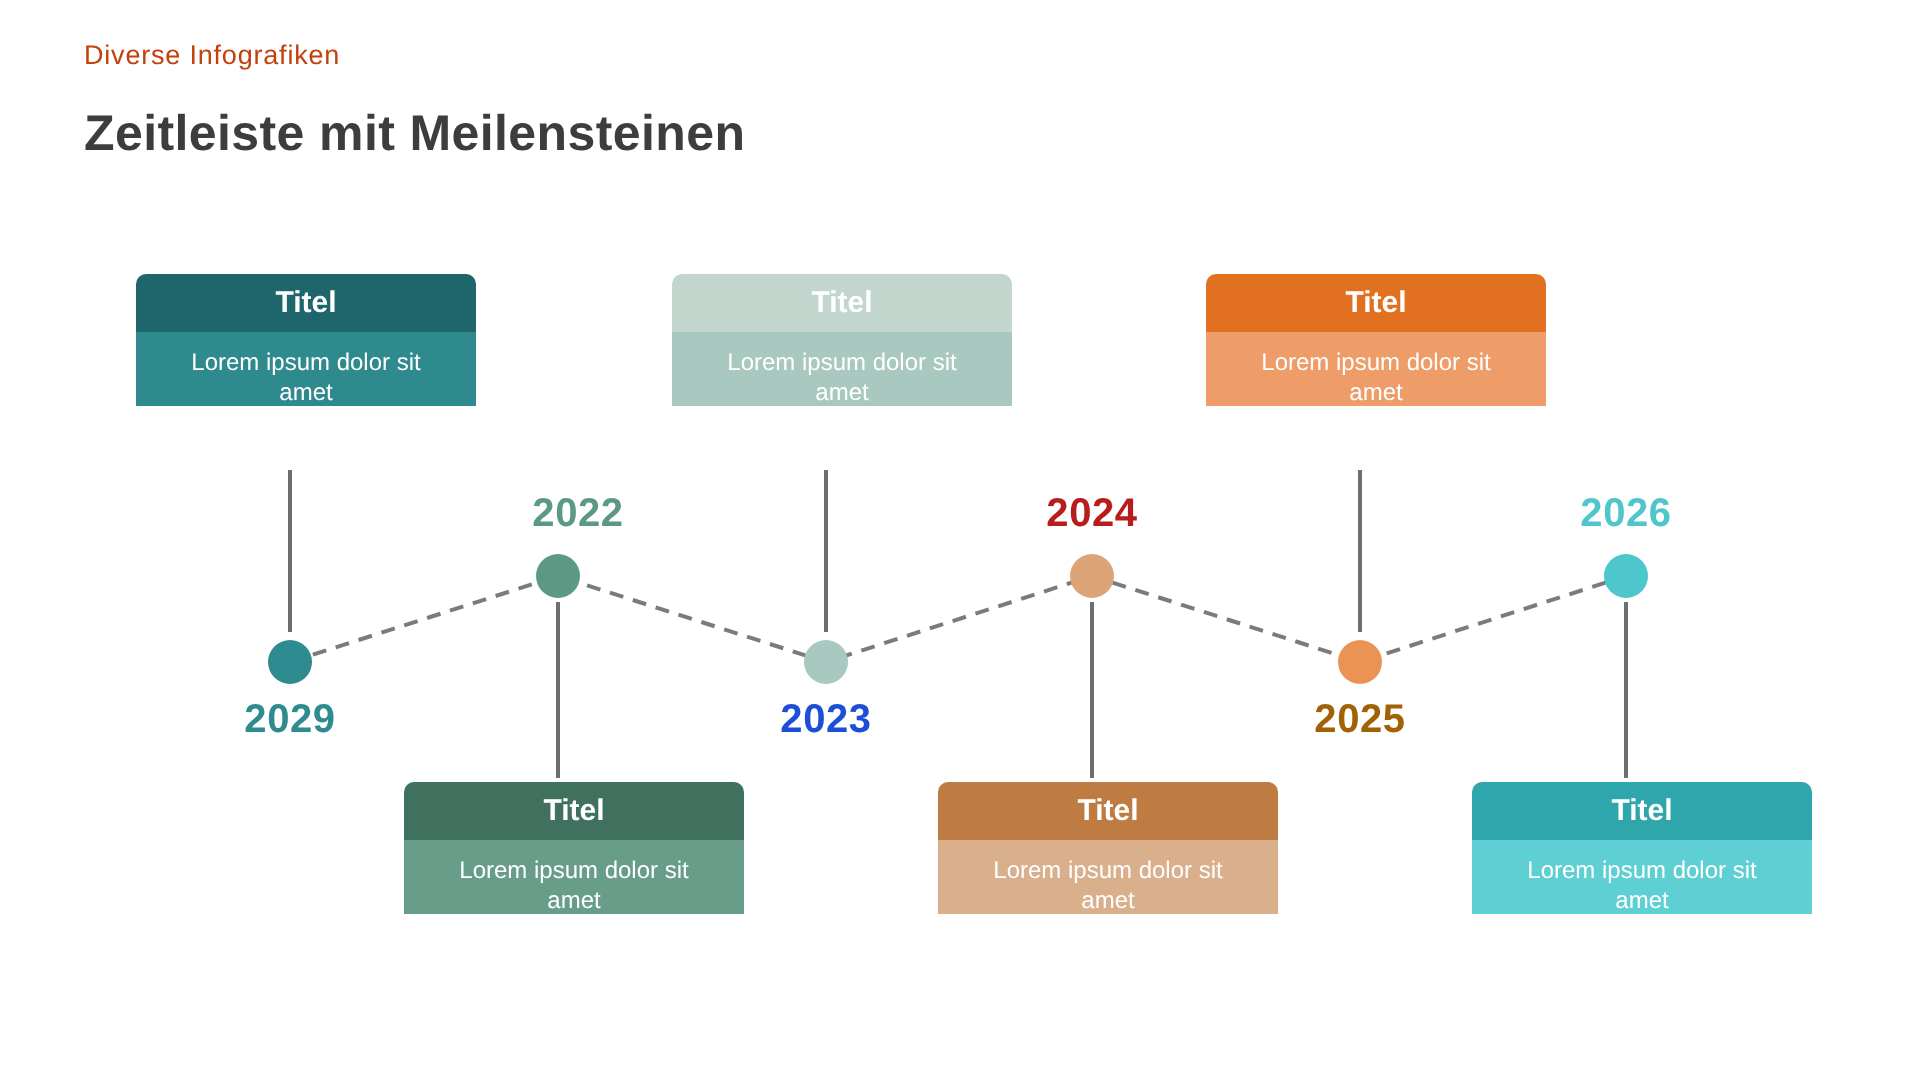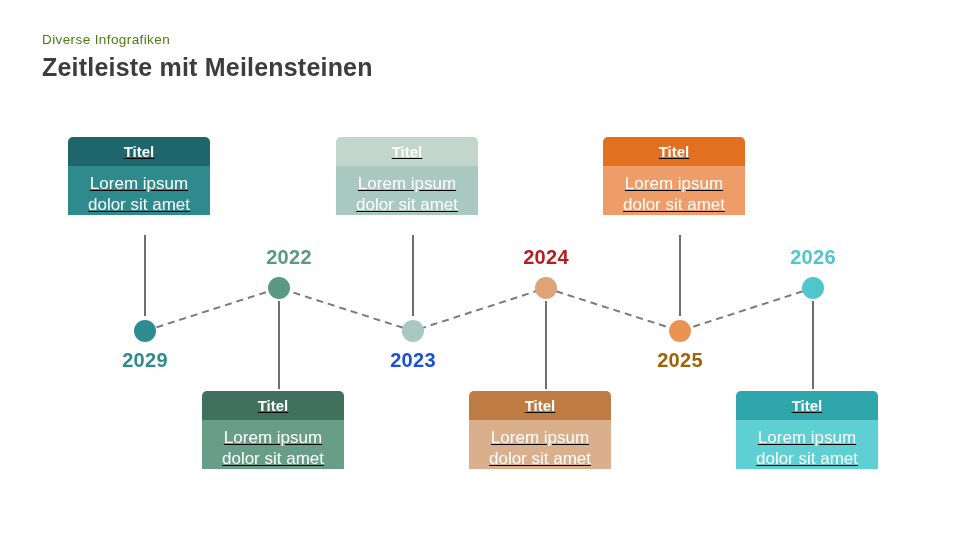--- a/index.html
+++ b/index.html
@@ -1,25 +1,25 @@
 <!DOCTYPE html>
 <html><head>
 <meta charset="utf-8">
 <style>
   html,body{margin:0;padding:0;}
   body{font-family:"Liberation Sans", sans-serif; background:#e8e8e8;}
   .slide{position:relative;width:960px;height:540px;background:#ffffff;overflow:hidden;}
-  .eyebrow{position:absolute;left:42px;top:32px;font-size:13.5px;color:#4d7c0f;letter-spacing:.4px;}
+  .eyebrow{position:absolute;left:42px;top:20px;font-size:13.5px;color:#c2410c;letter-spacing:.4px;}
   .title{position:absolute;left:42px;top:53px;margin:0;font-size:25px;font-weight:bold;color:#3d3d3d;letter-spacing:.2px;}
   .timeline-svg{position:absolute;left:0;top:0;}
-  .card{position:absolute;width:142px;height:97px;border-radius:5px 5px 20px 20px;overflow:hidden;text-align:center;text-decoration:underline;}
+  .card{position:absolute;width:170px;height:97px;border-radius:5px 5px 20px 20px;overflow:hidden;text-align:center;}
   .card.pos-top{top:137px;}
   .card.pos-bottom{top:391px;}
   .card-header{height:29px;line-height:29px;font-size:15px;font-weight:bold;color:#ffffff;}
-  .card-body{padding:8px 14px 0 14px;font-size:17px;line-height:1.22;color:#ffffff;}
+  .card-body{padding:8px 14px 0 14px;font-size:12px;line-height:1.22;color:#ffffff;}
   .year-label{position:absolute;width:80px;text-align:center;font-size:20px;font-weight:bold;letter-spacing:.3px;}
   .year-label.pos-above{top:246px;}
   .year-label.pos-below{top:349px;}
 </style>
 </head>
 <body>
 
 <div class="slide">
 
   <div class="eyebrow">Diverse Infografiken</div>

